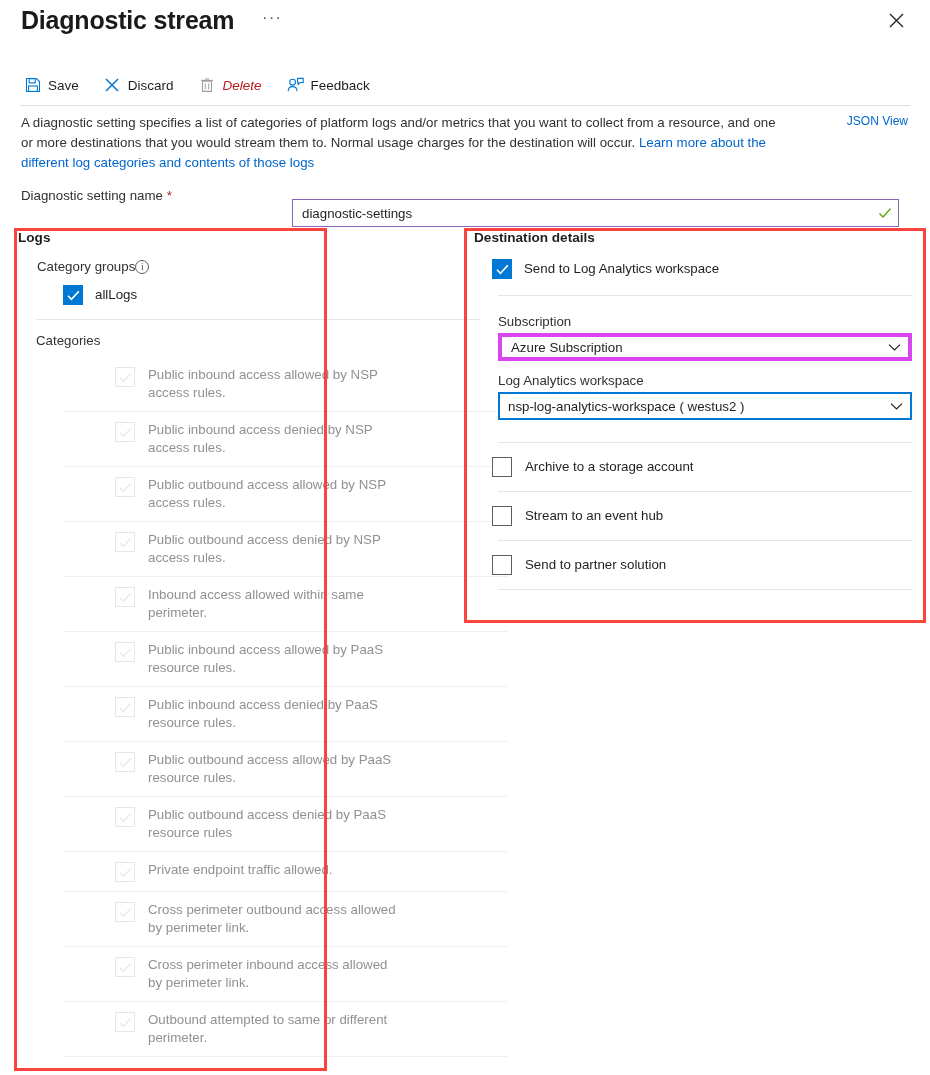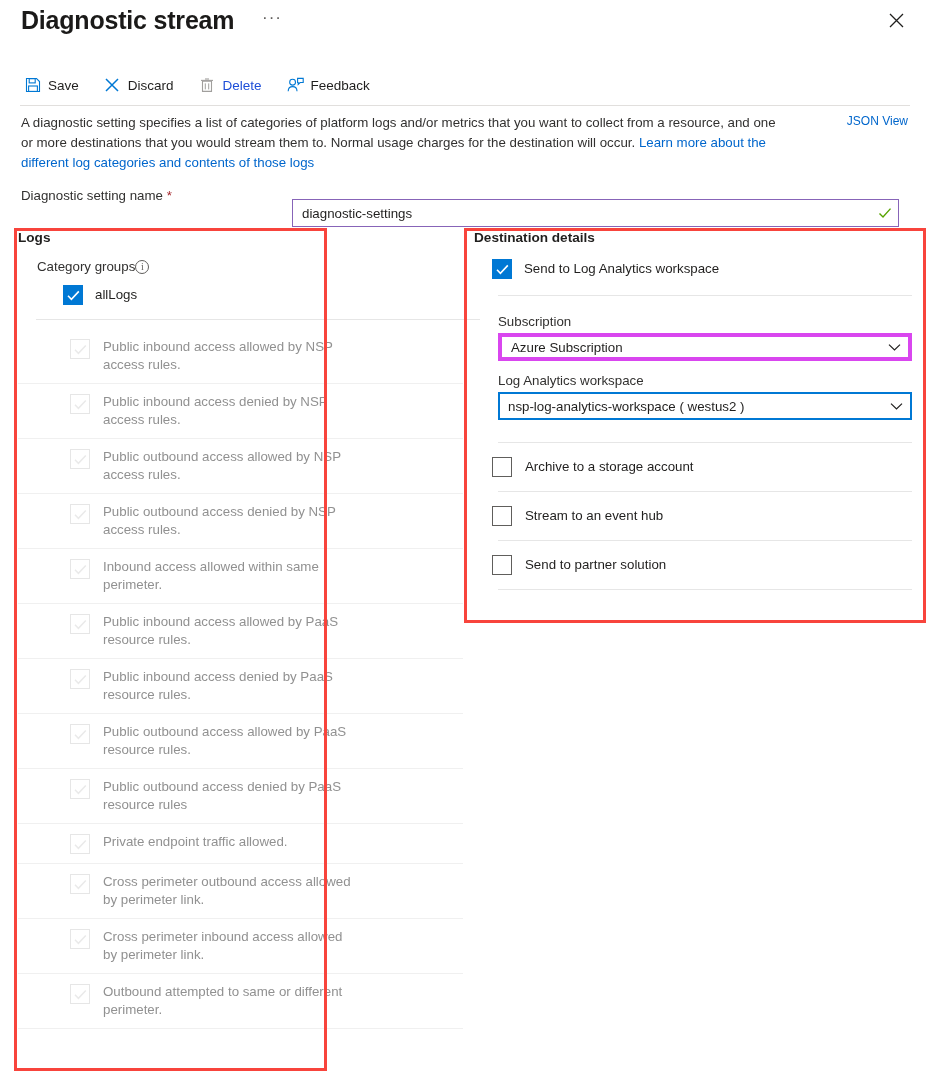--- a/index.html
+++ b/index.html
@@ -54,21 +54,21 @@
     margin-right: 10px;
     font-size: 13.5px;
     color: #201f1e;
     cursor: pointer;
     white-space: nowrap;
   }
   .cmd .cmd-ico {
     width: 17px; height: 17px;
     display: flex; align-items: center; justify-content: center;
   }
-  .cmd.disabled { color: #1d4ed8; cursor: default; }
+  .cmd.disabled { color: #b91c1c; cursor: default; font-style: italic; }
   #toolbar-divider {
     position: absolute;
     left: 20px; top: 105px;
     width: 890px; height: 1px;
     background: #e1dfdd;
   }
 
   
   #description {
     position: absolute;
@@ -211,20 +211,21 @@
   }
 
   #category-list { margin-top: 9px; }
   .cat-row {
     display: flex;
     align-items: flex-start;
     gap: 13px;
     padding: 9px 0 9px 52px;
     border-bottom: 1px solid #f0f0f0;
     width: 445px;
+    margin-left: 45px;
   }
   .cat-row .cb { margin-top: 1px; }
   .cat-label {
     font-size: 13.3px;
     line-height: 18px;
     color: #919191;
     max-width: 250px;
   }
 
   
@@ -368,20 +369,21 @@
   <div class="chk-row" id="alllogs-row">
     <span class="cb checked">
       <svg width="13" height="11" viewBox="0 0 13 11">
           <path d="M1 5.8 L4.4 9.3 L11.8 1.4" stroke="#ffffff" stroke-width="1.6" fill="none"></path>
         </svg>
     </span>
     <span id="alllogs-label">allLogs</span>
   </div>
 
   <div id="alllogs-divider"></div>
+  <div id="categories-label">Categories</div>
 
   <div id="category-list">
       <div class="cat-row">
         <span class="cb disabled">
           <svg width="13" height="11" viewBox="0 0 13 11">
             <path d="M1 5.8 L4.4 9.3 L11.8 1.4" stroke="#eaeaea" stroke-width="1.5" fill="none"></path>
           </svg>
         </span>
         <span class="cat-label">Public inbound access allowed by NSP access rules.</span>
       </div>

